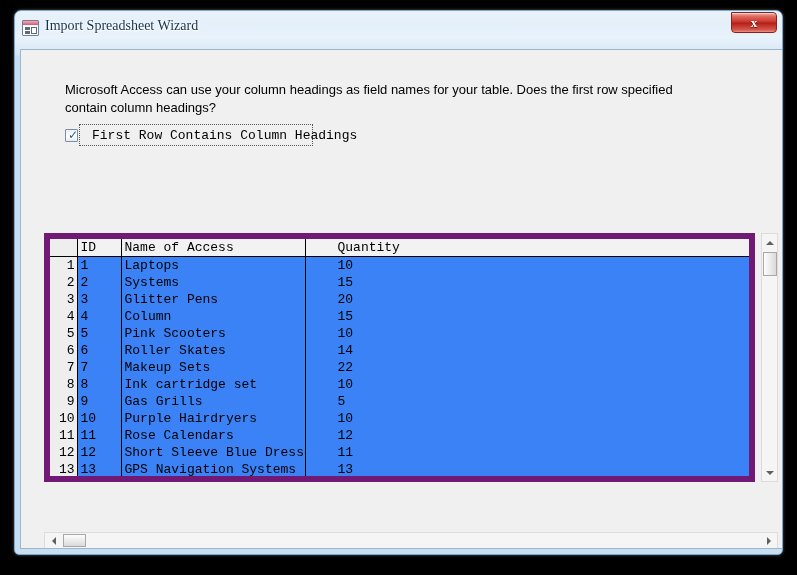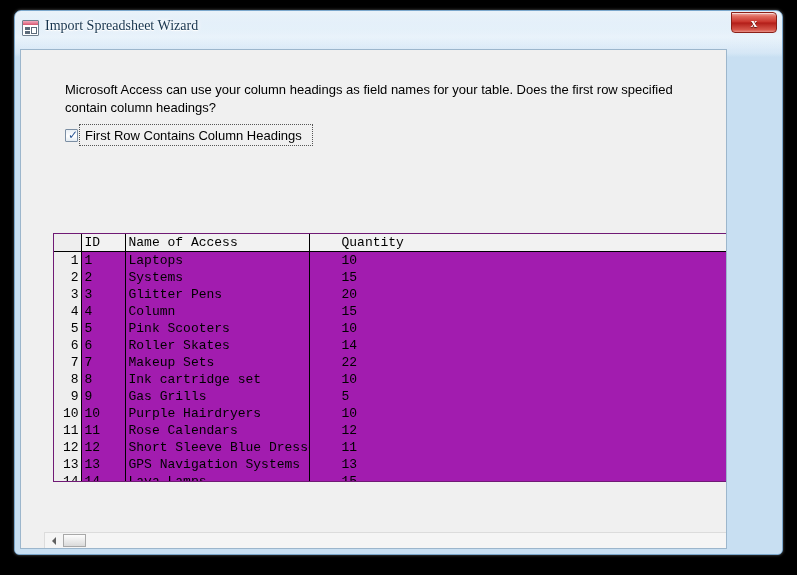--- a/index.html
+++ b/index.html
@@ -115,21 +115,21 @@
     text-align: center;
     line-height: 19px;
     text-shadow: 0 1px 1px rgba(0,0,0,0.6);
   }
 
   
   #dialog-body {
     position: absolute;
     left: 5px;
     top: 38px;
-    width: 707px;
+    width: 778px;
     height: 500px;
     background: #f0f0f0;
     border: 1px solid #9cb6cc;
     box-sizing: border-box;
     overflow: hidden;
   }
 
   #instruction-text {
     position: absolute;
     left: 44px;
@@ -174,36 +174,37 @@
     left: 2px;
     top: -1px;
     width: 9px;
     height: 11px;
     color: #2b5797;
     font-size: 12px;
     line-height: 12px;
     font-family: "DejaVu Sans", sans-serif;
   }
   #checkbox-label {
-    margin-left: 7px;
+    margin-left: 14px;
     font-size: 13px;
     color: #000000;
     white-space: nowrap;
+    font-family: Liberation Mono, monospace;
   }
 
   
   #grid-container {
     position: absolute;
-    left: 32px;
+    left: 23px;
     top: 183px;
     width: 711px;
     height: 249px;
-    border: 1px solid #701a75;
-    box-sizing: border-box;
-    background: #a21caf;
+    border: 6px solid #701a75;
+    box-sizing: border-box;
+    background: #3b82f6;
     overflow: hidden;
   }
   table#data-grid {
     border-collapse: collapse;
     table-layout: fixed;
     width: 709px;
     font-family: "Liberation Mono", "DejaVu Sans Mono", monospace;
     font-size: 13px;
     color: #000000;
   }

